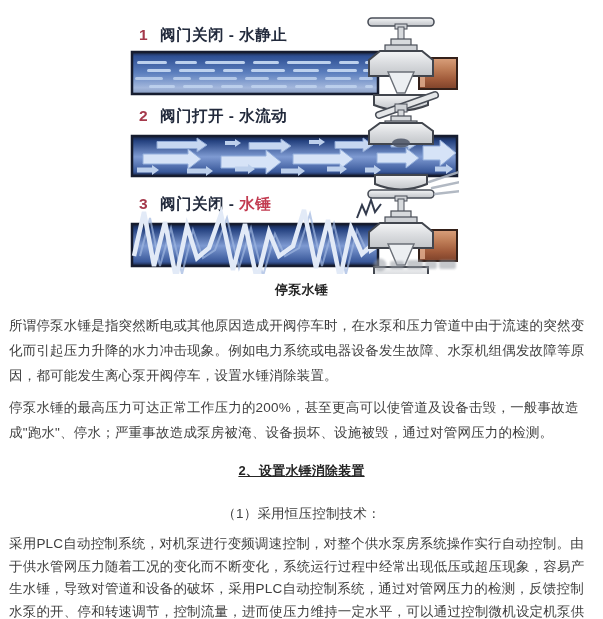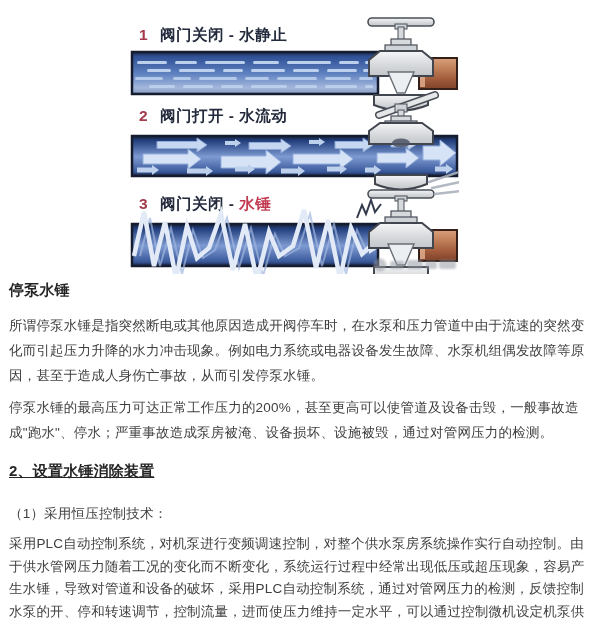--- a/index.html
+++ b/index.html
@@ -4,25 +4,25 @@
 <style>
   html,body{margin:0;padding:0;background:#ffffff;}
   body{width:603px;height:619px;overflow:hidden;
        font-family:"Liberation Sans","DejaVu Sans",sans-serif;}
   .diagram{margin:12px 0 0 129px;width:330px;text-align:right;}
   .diagram svg{display:block;}
   .svg-label{font-family:"Liberation Sans","DejaVu Sans",sans-serif;
              font-size:15.5px;font-weight:bold;letter-spacing:0.5px;}
   .article{padding:0 9px;font-size:13.5px;line-height:25px;color:#3f3f3f;
            letter-spacing:0.2px;}
-  .article .h{font-size:15px;font-weight:bold;color:#252525;line-height:20px;}
+  .article .h{font-size:13px;font-weight:bold;color:#252525;line-height:20px;text-align:center;}
   #h1{margin:6px 0 13px;}
   #h2{margin:16px 0 20px;text-decoration:underline;}
   .article p{margin:0 0 7px;}
-  .sub{margin:0 0 5px;}
+  .sub{margin:0 0 5px;text-align:center;}
   #para3{line-height:22.5px;margin-bottom:0;}
 </style>
 </head>
 <body>
 
 <figure class="diagram">
   <svg width="330" height="262" viewBox="0 0 330 262" xmlns="http://www.w3.org/2000/svg">
     <defs>
       <linearGradient id="gStatic" x1="0" y1="0" x2="0" y2="1">
         <stop offset="0%" stop-color="#1a2440"></stop>
@@ -170,18 +170,18 @@
         <rect x="34" y="2" width="16" height="9" rx="2"></rect>
         <rect x="52" y="3" width="12" height="8" rx="2"></rect>
         <rect x="66" y="2" width="17" height="9" rx="2"></rect>
       </g>
     </g>
   </svg>
 </figure>
 
 <section class="article">
   <h3 class="h" id="h1">停泵水锤</h3>
-  <p id="para1">所谓停泵水锤是指突然断电或其他原因造成开阀停车时，在水泵和压力管道中由于流速的突然变化而引起压力升降的水力冲击现象。例如电力系统或电器设备发生故障、水泵机组偶发故障等原因，甚至于造成人身伤亡事故，从而引发停泵水锤。</p>
+  <p id="para1">所谓停泵水锤是指突然断电或其他原因造成开阀停车时，在水泵和压力管道中由于流速的突然变化而引起压力升降的水力冲击现象。例如电力系统或电器设备发生故障、水泵机组偶发故障等原因，都可能发生离心泵开阀停车，设置水锤消除装置。</p>
   <p id="para2">停泵水锤的最高压力可达正常工作压力的200%，甚至更高可以使管道及设备击毁，一般事故造成"跑水"、停水；严重事故造成泵房被淹、设备损坏、设施被毁，通过对管网压力的检测。</p>
   <h3 class="h" id="h2">2、设置水锤消除装置</h3>
   <p class="sub">（1）采用恒压控制技术：</p>
   <p id="para3">采用PLC自动控制系统，对机泵进行变频调速控制，对整个供水泵房系统操作实行自动控制。由于供水管网压力随着工况的变化而不断变化，系统运行过程中经常出现低压或超压现象，容易产生水锤，导致对管道和设备的破坏，采用PLC自动控制系统，通过对管网压力的检测，反馈控制水泵的开、停和转速调节，控制流量，进而使压力维持一定水平，可以通过控制微机设定机泵供水压力，保持恒压供水，避免了过大的压力波动，使产生水锤的概率减小。</p>
 </section>
 
 </body></html>

